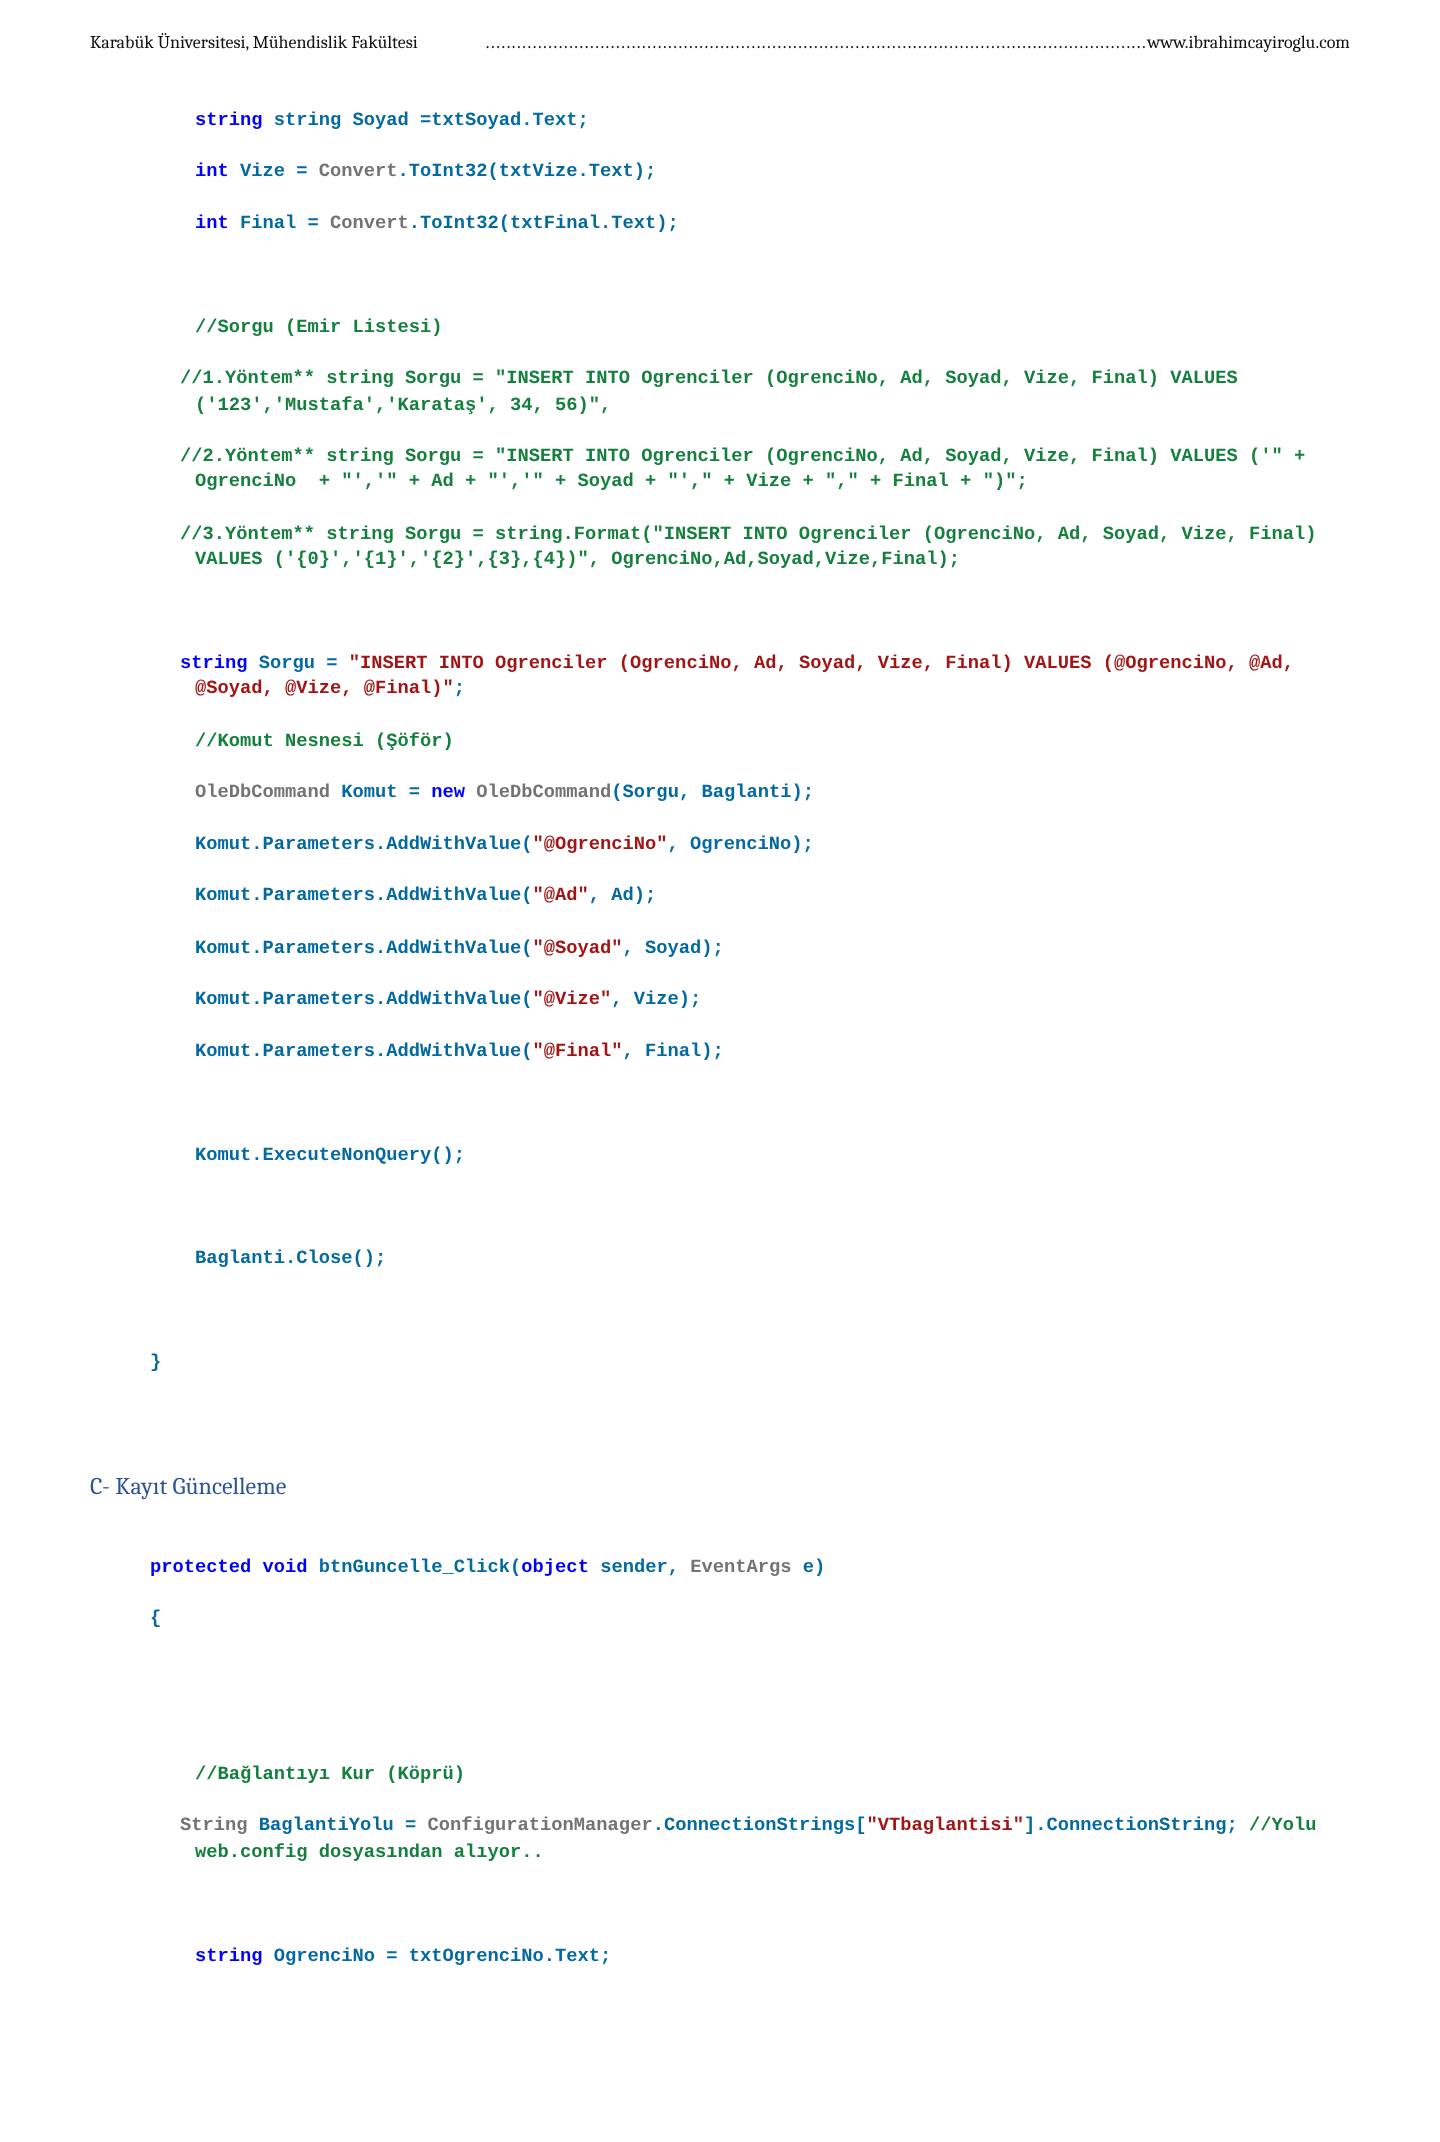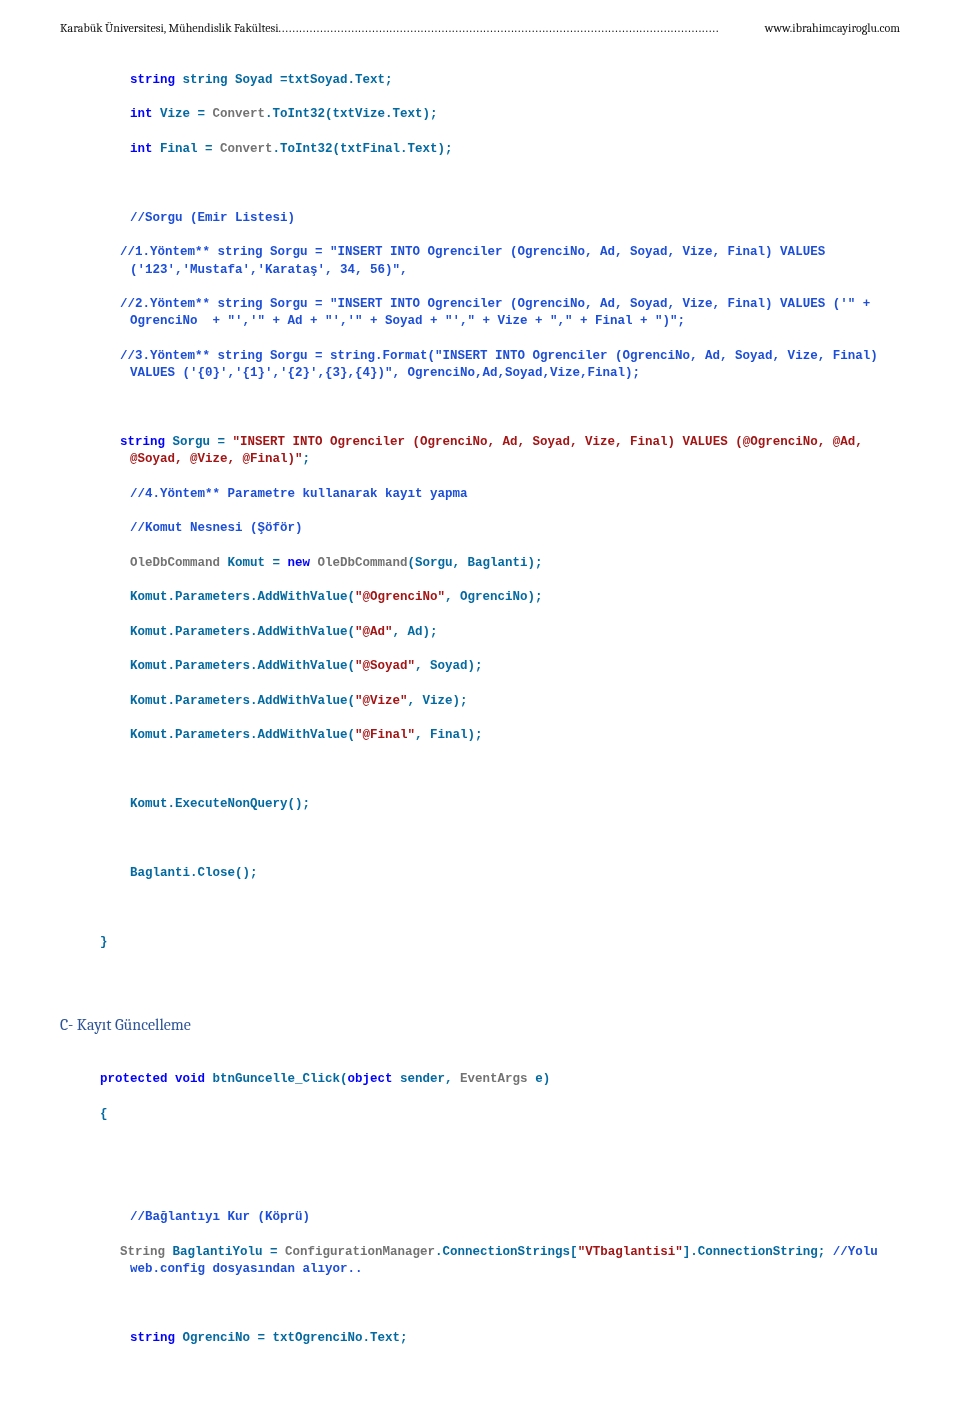--- a/index.html
+++ b/index.html
@@ -15,20 +15,21 @@
   .page {
     padding: 20px 60px 20px 60px;
   }
   .header {
     font-family: Cambria, Georgia, serif;
     font-size: 12px;
     color: #111;
     display: flex;
     align-items: center;
     margin-bottom: 18px;
+    text-align: right;
   }
   .header .dots {
     flex: 1;
     overflow: hidden;
     white-space: nowrap;
     letter-spacing: 1px;
     color: #111;
   }
   .code {
     font-family: "Courier New", monospace;
@@ -42,21 +43,21 @@
   .h2 {
     font-family: Cambria, Georgia, serif;
     font-size: 16px;
     color: #2F5496;
     font-weight: normal;
     margin: 28px 0 18px 0;
   }
   .b { color:#0000FF; }
   .t { color:#737373; }
   .s { color:#A31515; }
-  .c { color:#1d4ed8; }
+  .c { color:#15803d; }
   .k { color:#0369a1; }
 </style>
 </head>
 <body>
 
 <div class="page">
 
   <div class="header">
     <span>Karabük Üniversitesi, Mühendislik Fakültesi</span>
     <span class="dots">...............................................................................................................................</span>
@@ -67,21 +68,20 @@
 <div class="code-indent"><span class="b">string</span><span class="k"> </span><span class="k">string Soyad =txtSoyad.Text;</span></div>
 <div class="code-indent"><span class="b">int</span><span class="k"> Vize = </span><span class="t">Convert</span><span class="k">.ToInt32(txtVize.Text);</span></div>
 <div class="code-indent"><span class="b">int</span><span class="k"> Final = </span><span class="t">Convert</span><span class="k">.ToInt32(txtFinal.Text);</span></div>
 <div>&nbsp;</div>
 <div class="code-indent"><span class="c">//Sorgu (Emir Listesi)</span></div>
 <div style="padding-left:70px;text-indent:-70px;"><span style="visibility:hidden">________</span><span class="c">//1.Yöntem** string Sorgu = "INSERT INTO Ogrenciler (OgrenciNo, Ad, Soyad, Vize, Final) VALUES ('123','Mustafa','Karataş', 34, 56)",</span></div>
 <div style="padding-left:70px;text-indent:-70px;"><span style="visibility:hidden">________</span><span class="c">//2.Yöntem** string Sorgu = "INSERT INTO Ogrenciler (OgrenciNo, Ad, Soyad, Vize, Final) VALUES ('" + OgrenciNo  + "','" + Ad + "','" + Soyad + "'," + Vize + "," + Final + ")";</span></div>
 <div style="padding-left:70px;text-indent:-70px;"><span style="visibility:hidden">________</span><span class="c">//3.Yöntem** string Sorgu = string.Format("INSERT INTO Ogrenciler (OgrenciNo, Ad, Soyad, Vize, Final) VALUES ('{0}','{1}','{2}',{3},{4})", OgrenciNo,Ad,Soyad,Vize,Final);</span></div>
 <div>&nbsp;</div>
 <div style="padding-left:70px;text-indent:-70px;"><span style="visibility:hidden">________</span><span class="b">string</span><span class="k"> Sorgu = </span><span class="s">"INSERT INTO Ogrenciler (OgrenciNo, Ad, Soyad, Vize, Final) VALUES (@OgrenciNo, @Ad, @Soyad, @Vize, @Final)"</span><span class="k">;</span></div>
-<div class="code-indent"><span class="c">//4.Yöntem** Parametre kullanarak kayıt yapma</span></div>
 <div class="code-indent"><span class="c">//Komut Nesnesi (Şöför)</span></div>
 <div class="code-indent"><span class="t">OleDbCommand</span><span class="k"> Komut = </span><span class="b">new</span><span class="k"> </span><span class="t">OleDbCommand</span><span class="k">(Sorgu, Baglanti);</span></div>
 <div class="code-indent"><span class="k">Komut.Parameters.AddWithValue(</span><span class="s">"@OgrenciNo"</span><span class="k">, OgrenciNo);</span></div>
 <div class="code-indent"><span class="k">Komut.Parameters.AddWithValue(</span><span class="s">"@Ad"</span><span class="k">, Ad);</span></div>
 <div class="code-indent"><span class="k">Komut.Parameters.AddWithValue(</span><span class="s">"@Soyad"</span><span class="k">, Soyad);</span></div>
 <div class="code-indent"><span class="k">Komut.Parameters.AddWithValue(</span><span class="s">"@Vize"</span><span class="k">, Vize);</span></div>
 <div class="code-indent"><span class="k">Komut.Parameters.AddWithValue(</span><span class="s">"@Final"</span><span class="k">, Final);</span></div>
 <div>&nbsp;</div>
 <div class="code-indent"><span class="k">Komut.ExecuteNonQuery();</span></div>
 <div>&nbsp;</div>

